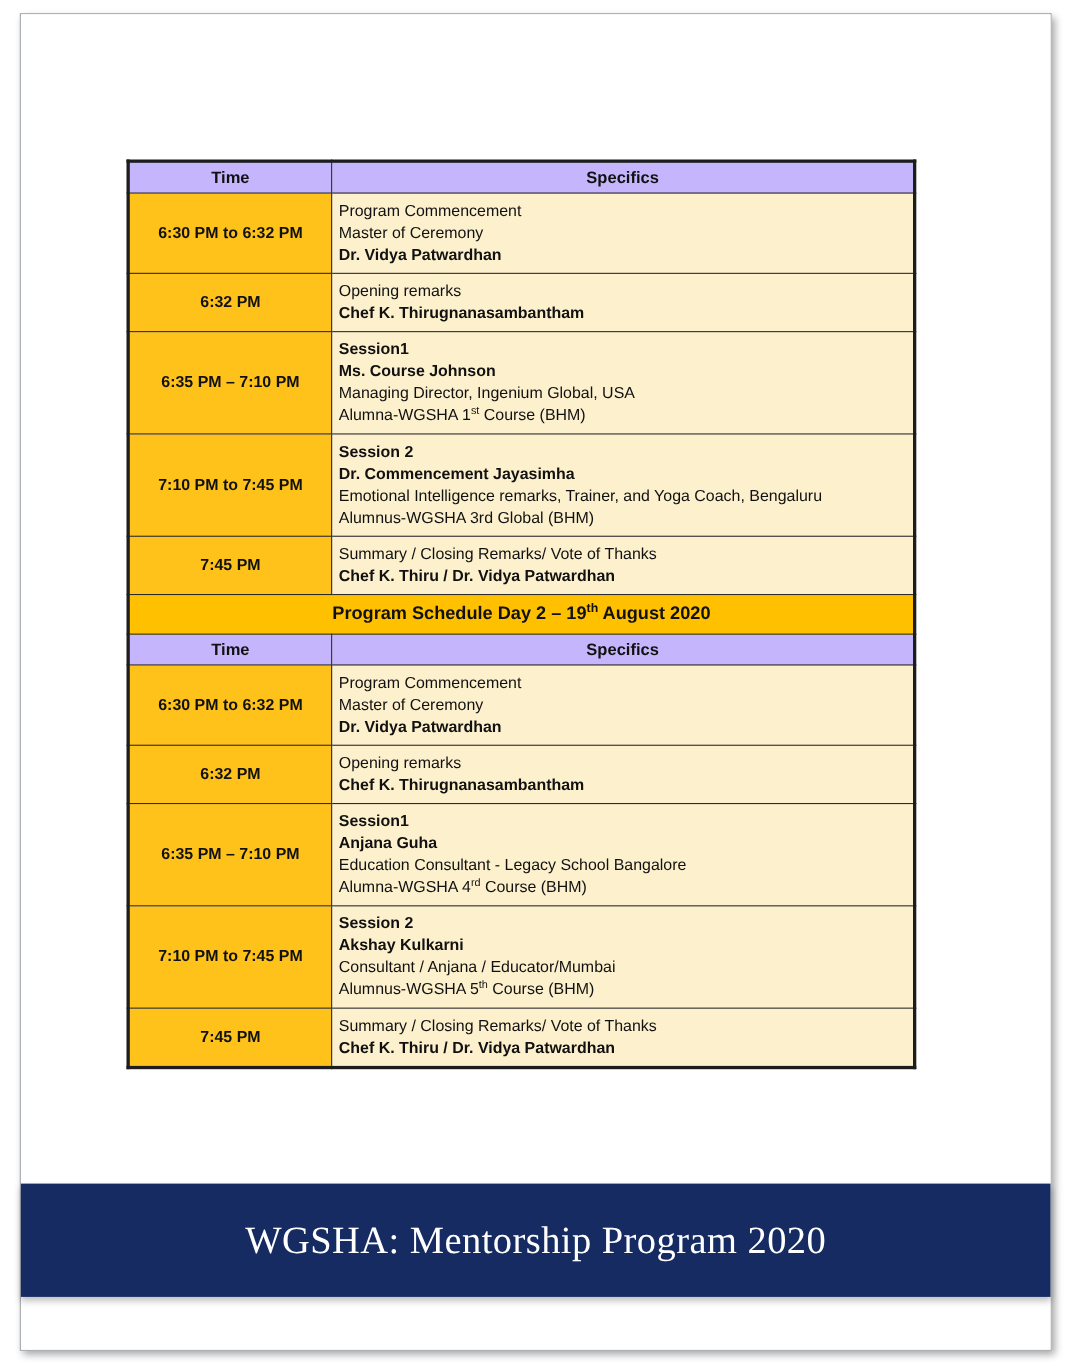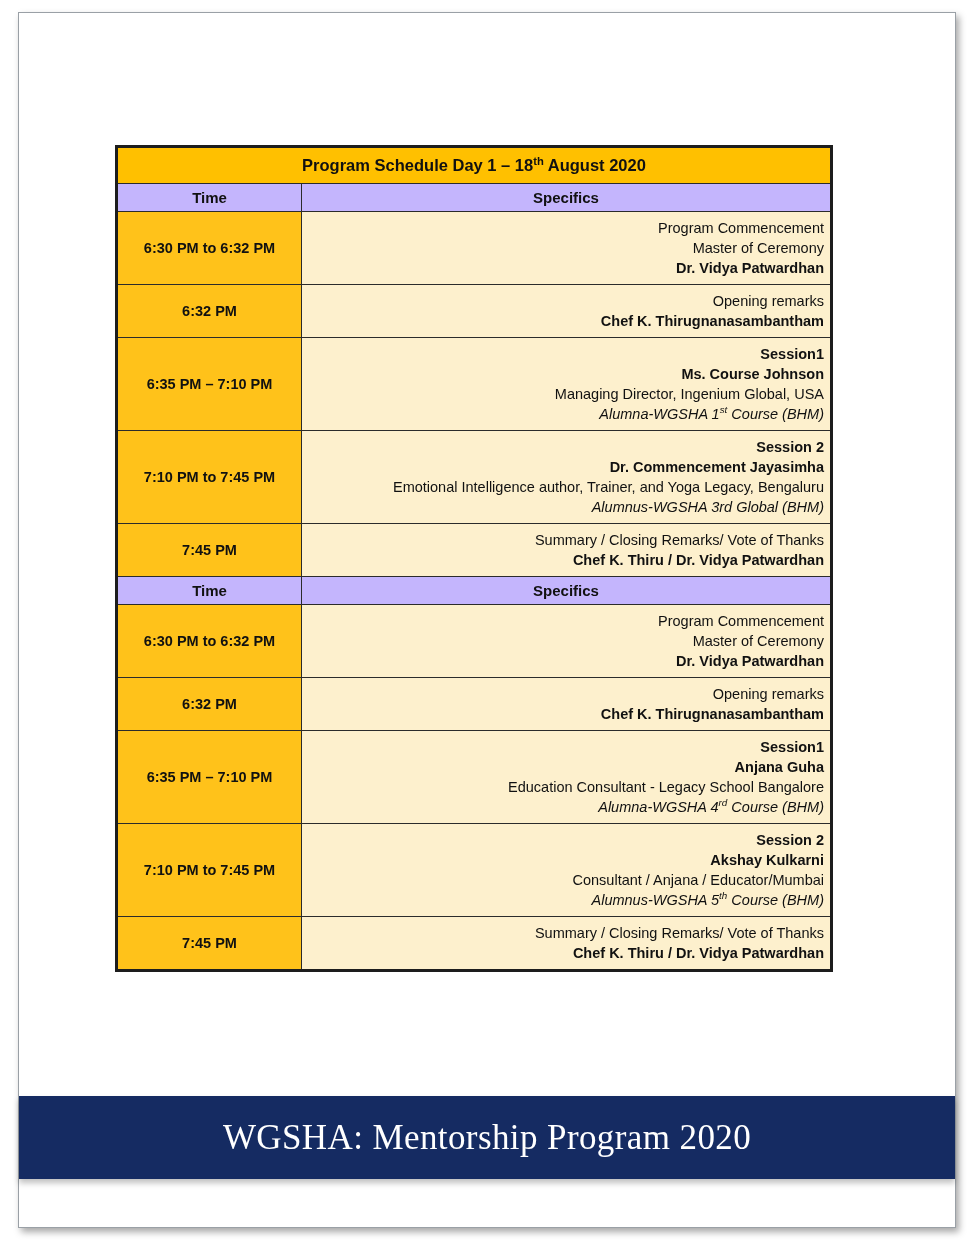--- a/index.html
+++ b/index.html
@@ -78,36 +78,36 @@
     padding: 5px 4px !important;
   }
   td.time-cell {
     background: #ffc21a;
     text-align: center;
     font-weight: bold;
     font-size: 14.5px;
   }
   td.spec-cell {
     background: #fdf0cd;
-    text-align: right;
+    text-align: left;
     font-size: 14.5px;
     line-height: 1.38;
     padding: 6px 6px !important;
   }
   .b { font-weight: bold; }
-  .it { font-style: italic; }
+  .it { }
   sup { font-size: 0.68em; vertical-align: super; line-height: 0; }
 
   
   .footer-band {
     position: absolute;
     left: 0;
     bottom: 48px;
     width: 100%;
-    height: 83px;
+    height: 103px;
     background: #152b62;
     display: flex;
     align-items: center;
     justify-content: center;
     box-shadow: 0 4px 6px rgba(0,0,0,0.25);
   }
   .footer-text {
     color: #ffffff;
     font-family: "Liberation Serif", serif;
     font-size: 35px;
@@ -122,25 +122,20 @@
 
     <div class="schedule-wrap">
       <table class="schedule">
         <colgroup>
           <col class="col-time">
           <col>
         </colgroup>
         <tbody>
 
           <tr>
-            <td colspan="2" class="hdr-day">
-              <span>Program Schedule Day 1 – 18</span><sup>th</sup><span> August 2020</span>
-            </td>
-          </tr>
-          <tr>
             <td class="hdr-col">Time</td>
             <td class="hdr-col">Specifics</td>
           </tr>
 
           <tr>
             <td class="time-cell">6:30 PM to 6:32 PM</td>
             <td class="spec-cell">
               <div>Program Commencement</div>
               <div>Master of Ceremony</div>
               <div class="b">Dr. Vidya Patwardhan</div>
@@ -163,33 +158,38 @@
               <div>Managing Director, Ingenium Global, USA</div>
               <div class="it"><span>Alumna-WGSHA 1</span><sup>st</sup><span> Course (BHM)</span></div>
             </td>
           </tr>
 
           <tr>
             <td class="time-cell">7:10 PM to 7:45 PM</td>
             <td class="spec-cell">
               <div class="b">Session 2</div>
               <div class="b">Dr. Commencement Jayasimha</div>
-              <div>Emotional Intelligence author, Trainer, and Yoga Legacy, Bengaluru</div>
+              <div>Emotional Intelligence remarks, Trainer, and Yoga Coach, Bengaluru</div>
               <div class="it">Alumnus-WGSHA 3rd Global (BHM)</div>
             </td>
           </tr>
 
           <tr>
             <td class="time-cell">7:45 PM</td>
             <td class="spec-cell">
               <div>Summary / Closing Remarks/ Vote of Thanks</div>
               <div class="b">Chef K. Thiru / Dr. Vidya Patwardhan</div>
             </td>
           </tr>
 
+          <tr>
+            <td colspan="2" class="hdr-day">
+              <span>Program Schedule Day 2 – 19</span><sup>th</sup><span> August 2020</span>
+            </td>
+          </tr>
           <tr>
             <td class="hdr-col">Time</td>
             <td class="hdr-col">Specifics</td>
           </tr>
 
           <tr>
             <td class="time-cell">6:30 PM to 6:32 PM</td>
             <td class="spec-cell">
               <div>Program Commencement</div>
               <div>Master of Ceremony</div>

